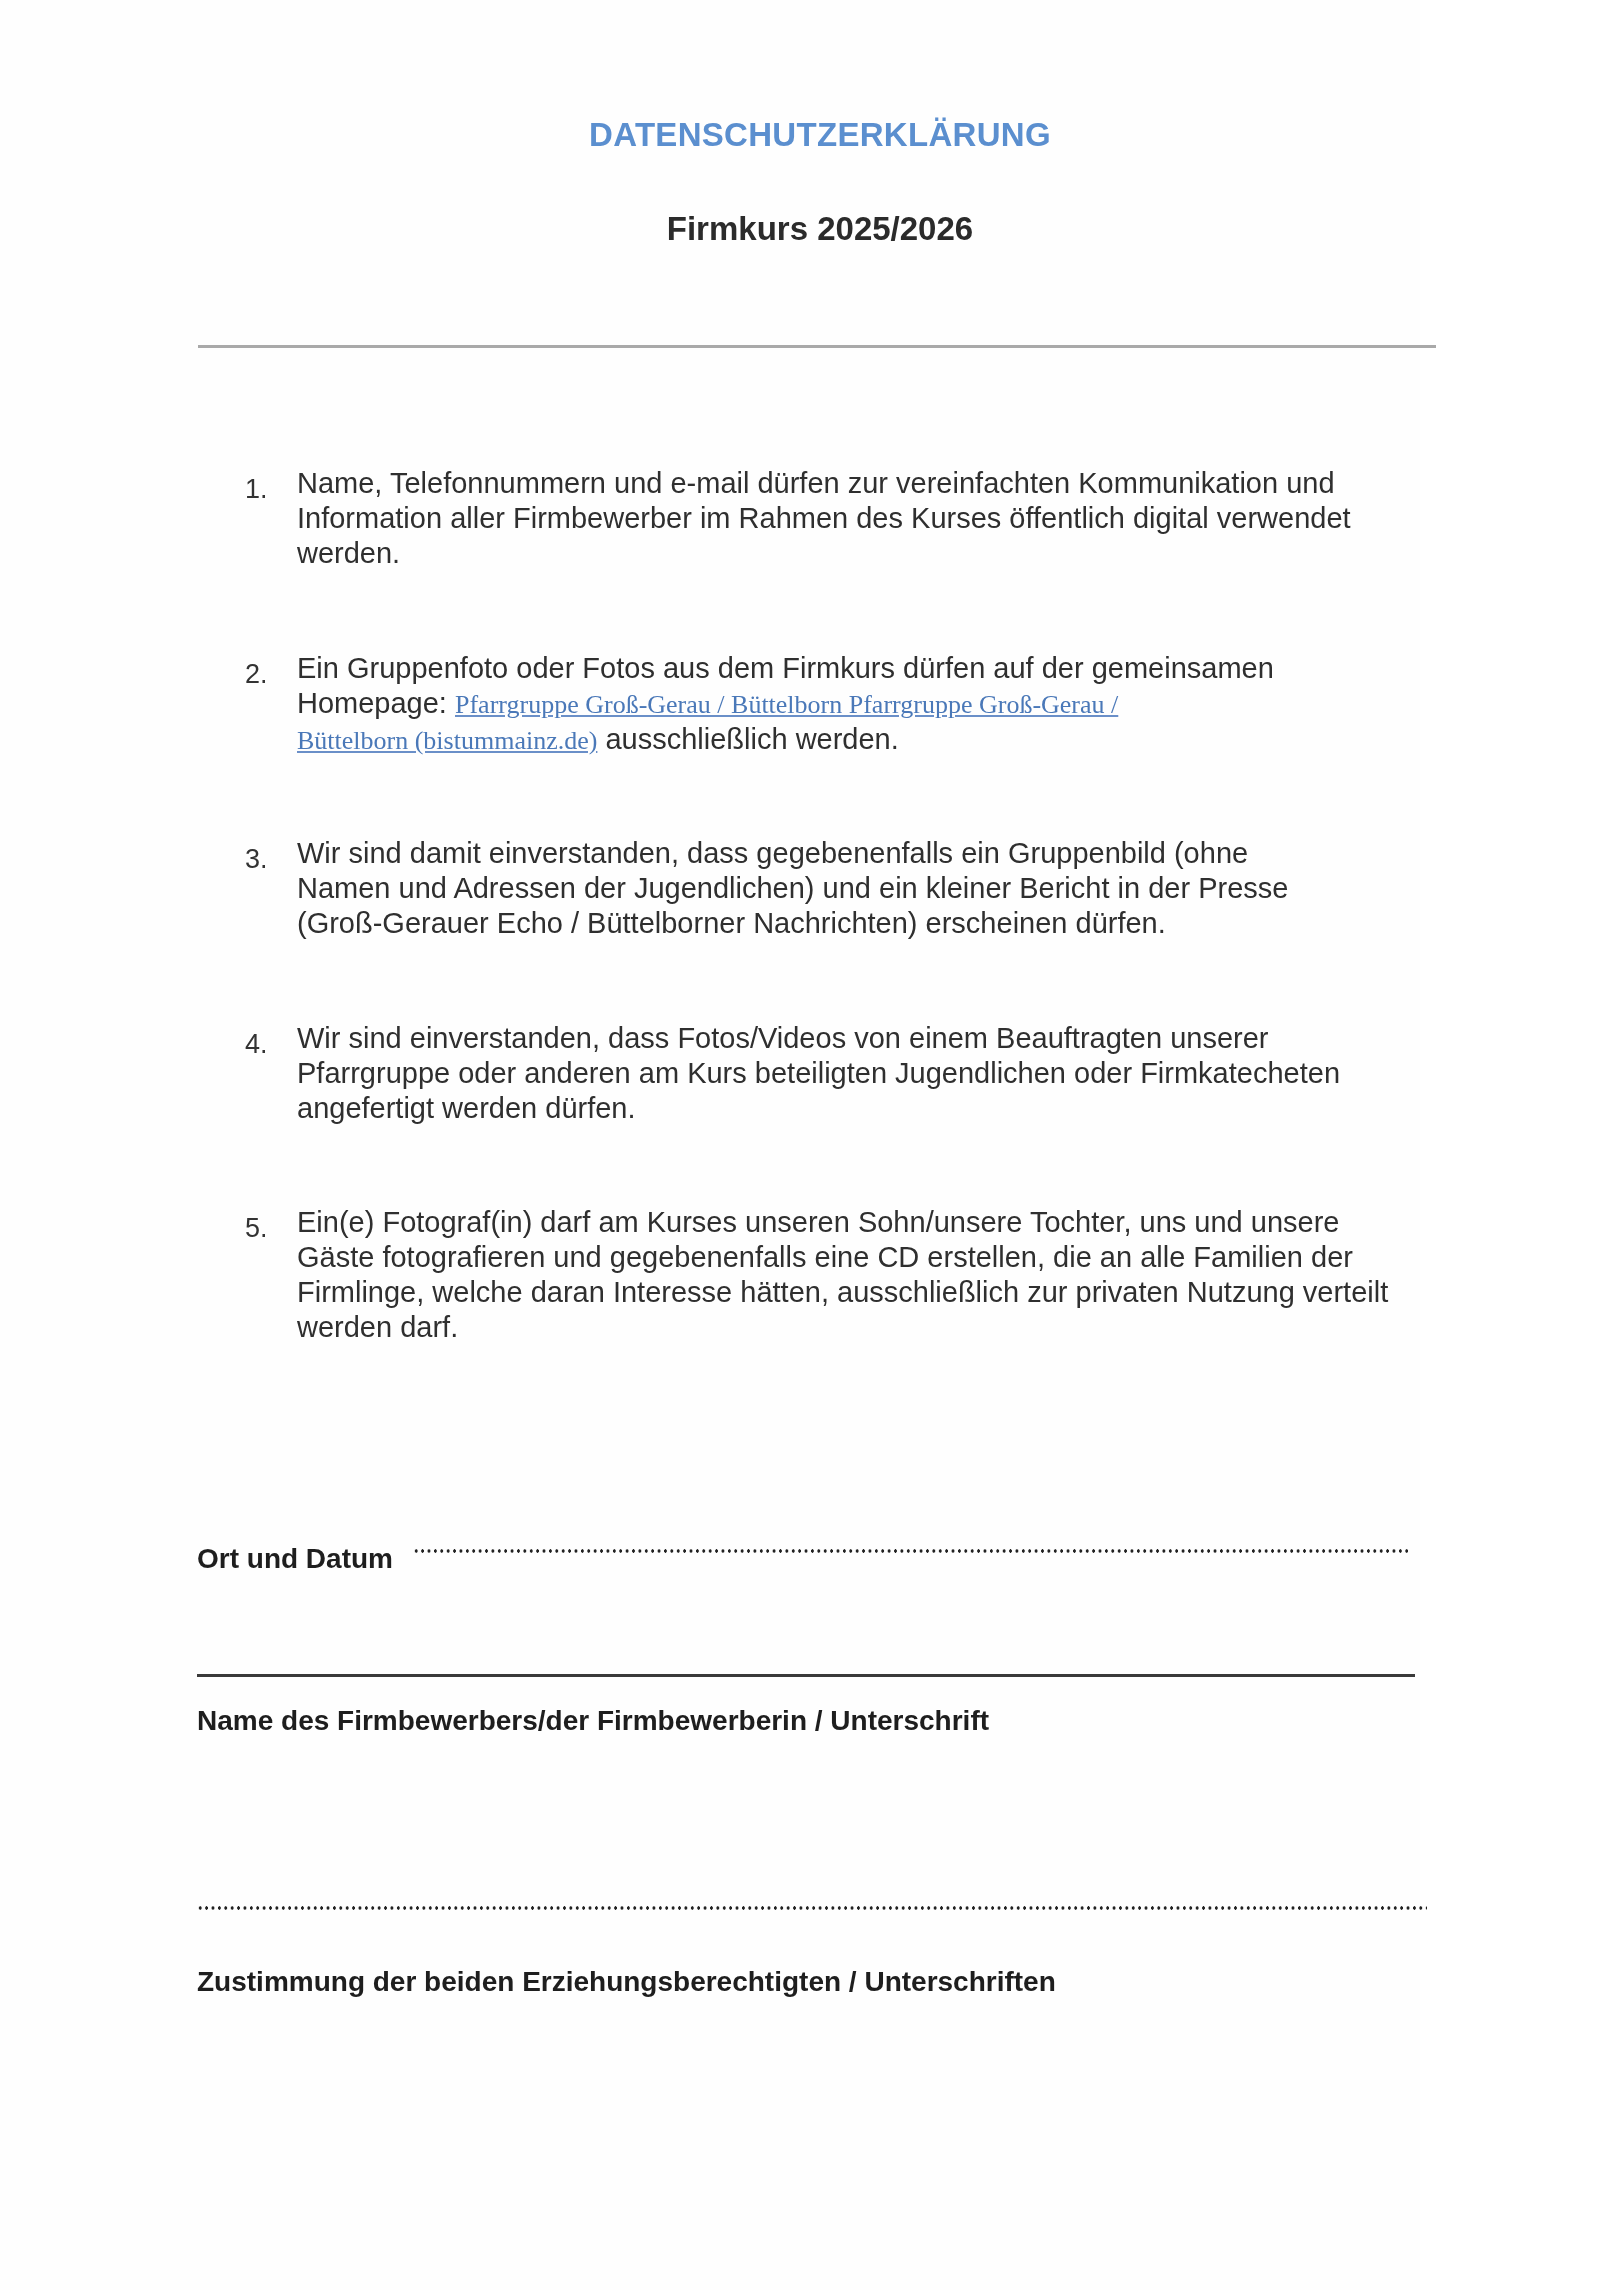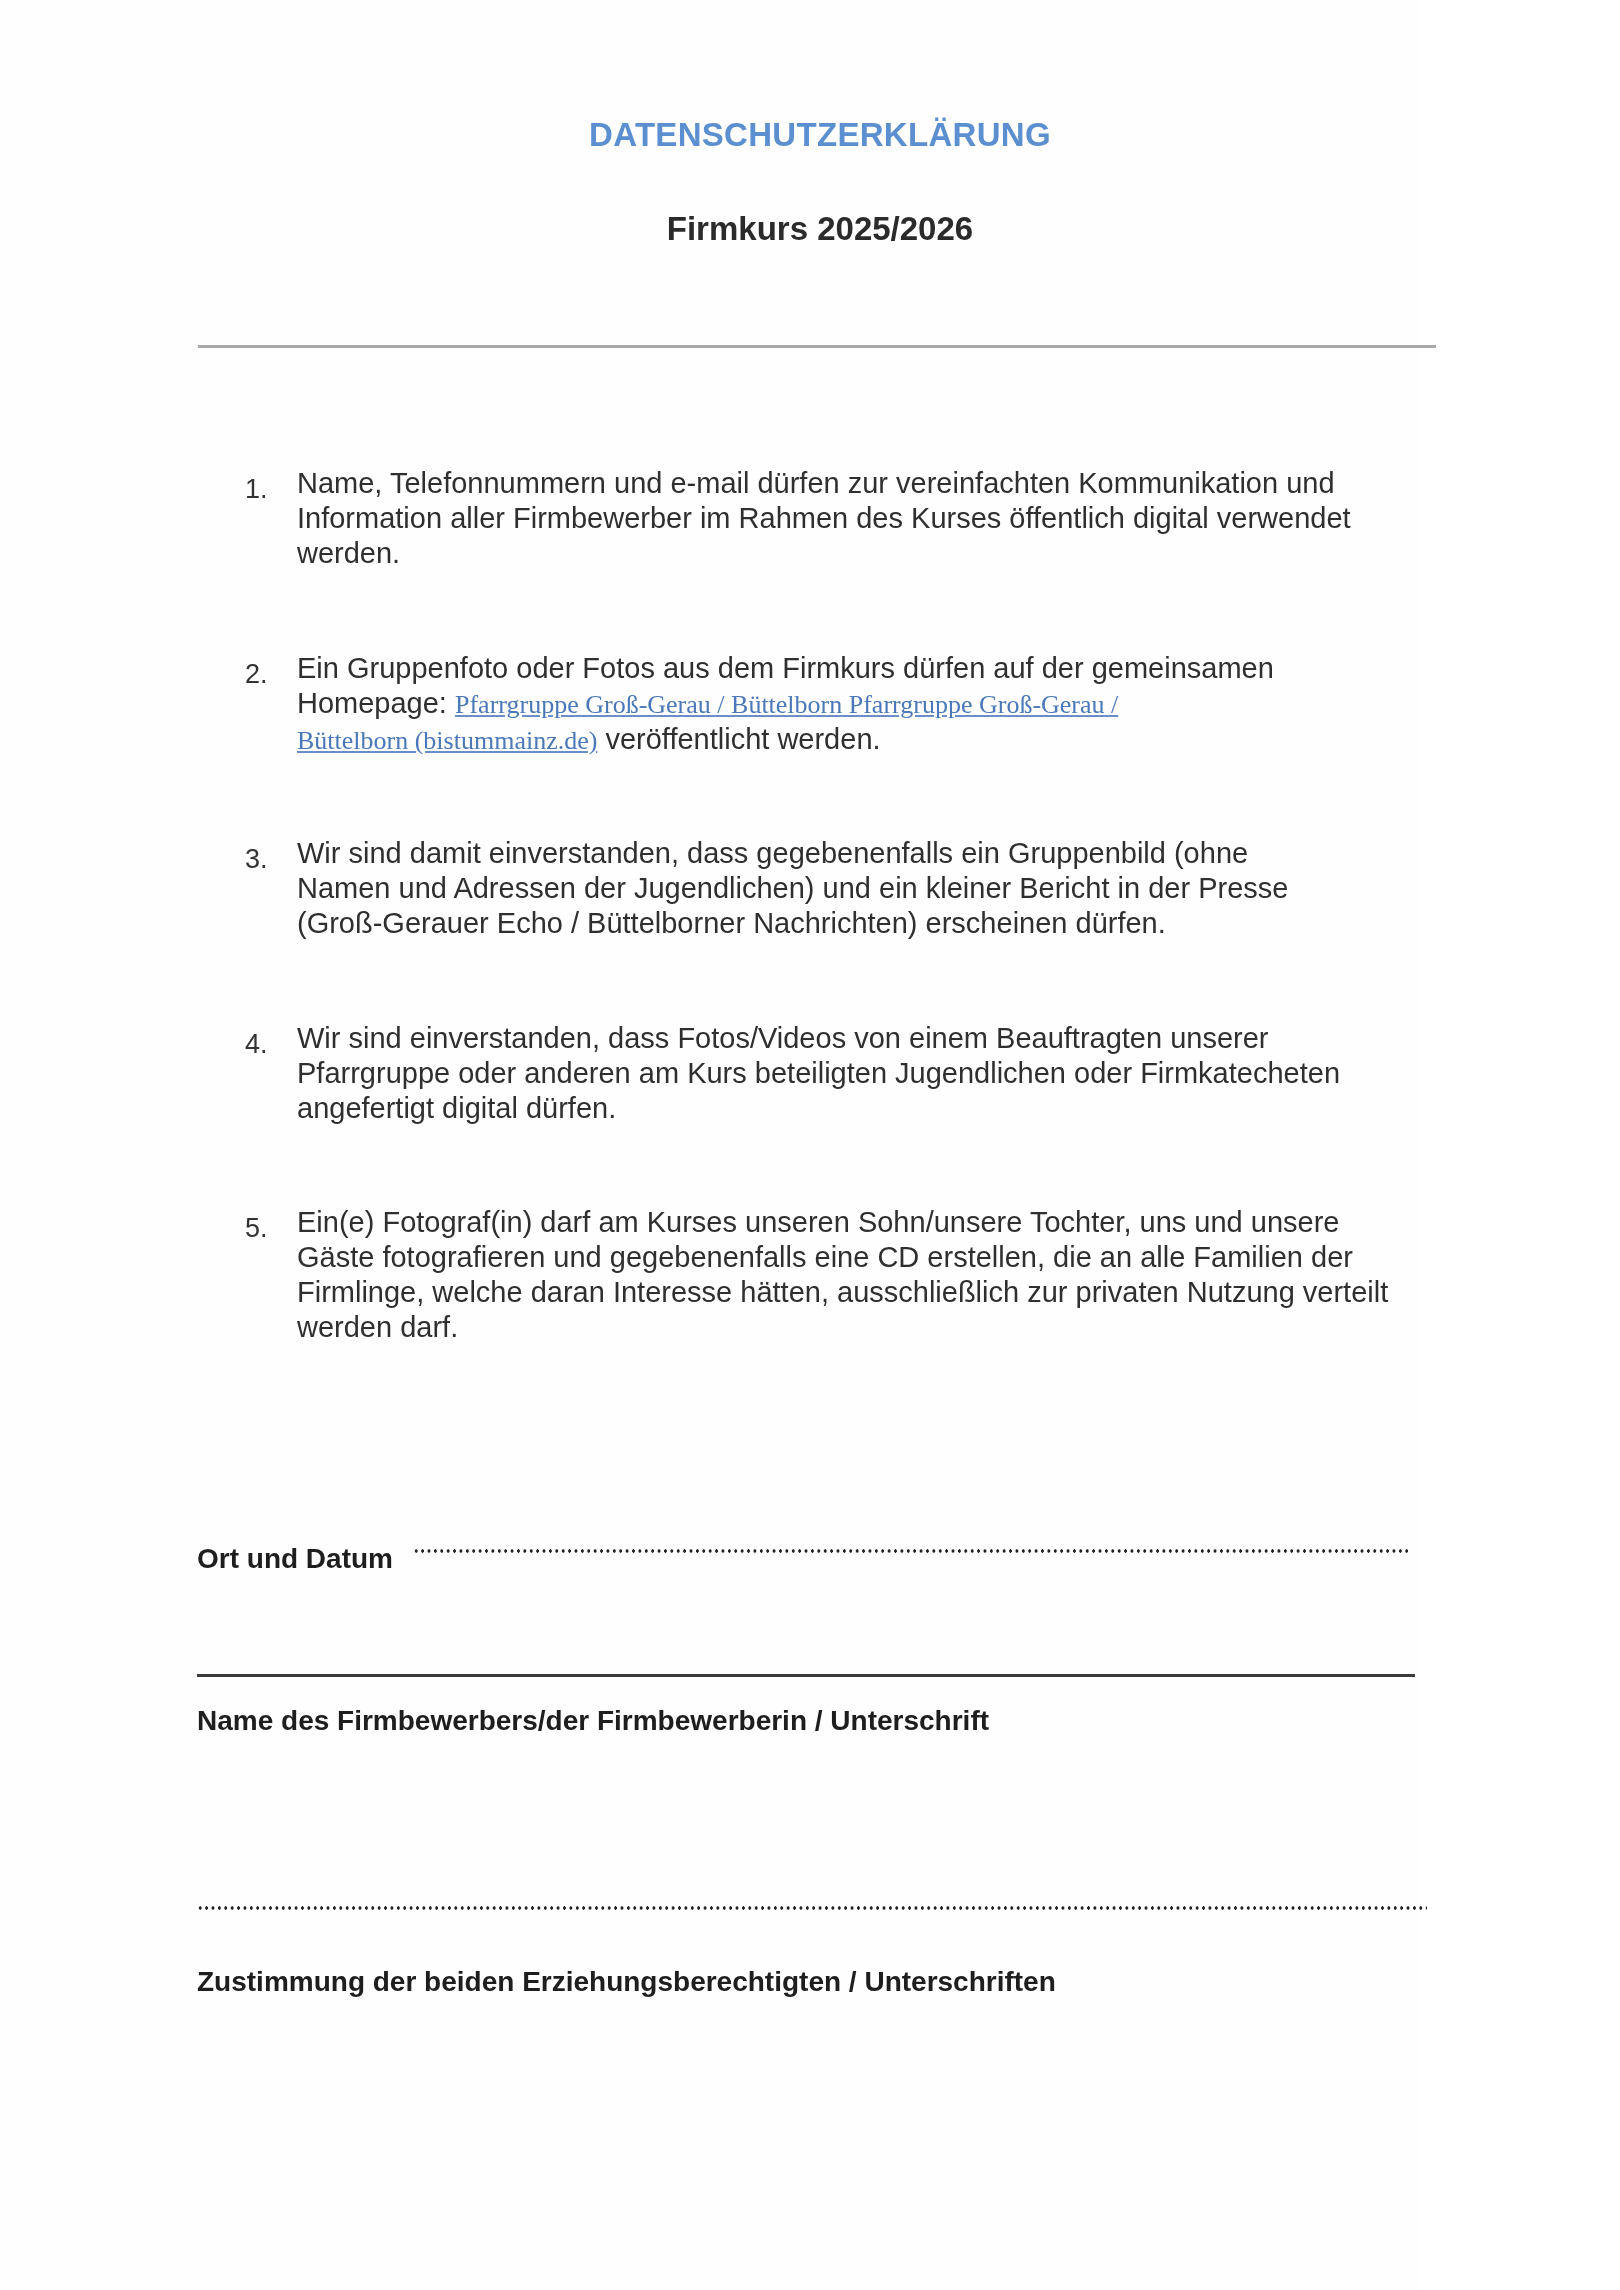--- a/index.html
+++ b/index.html
@@ -124,35 +124,35 @@
       <span class="item-num">1.</span>
       <div class="item-text">Name, Telefonnummern und e-mail dürfen zur vereinfachten Kommunikation und
 Information aller Firmbewerber im Rahmen des Kurses öffentlich digital verwendet
 werden.</div>
     </div>
 
     <div class="item" style="top:651px;">
       <span class="item-num">2.</span>
       <div class="item-text"><span>Ein Gruppenfoto oder Fotos aus dem Firmkurs dürfen auf der gemeinsamen
 Homepage: </span><a class="link">Pfarrgruppe Groß-Gerau / Büttelborn Pfarrgruppe Groß-Gerau /
-Büttelborn (bistummainz.de)</a><span> veröffentlicht werden.</span></div>
+Büttelborn (bistummainz.de)</a><span> ausschließlich werden.</span></div>
     </div>
 
     <div class="item" style="top:836px;">
       <span class="item-num">3.</span>
       <div class="item-text">Wir sind damit einverstanden, dass gegebenenfalls ein Gruppenbild (ohne
 Namen und Adressen der Jugendlichen) und ein kleiner Bericht in der Presse
 (Groß-Gerauer Echo / Büttelborner Nachrichten) erscheinen dürfen.</div>
     </div>
 
     <div class="item" style="top:1021px;">
       <span class="item-num">4.</span>
       <div class="item-text">Wir sind einverstanden, dass Fotos/Videos von einem Beauftragten unserer
 Pfarrgruppe oder anderen am Kurs beteiligten Jugendlichen oder Firmkatecheten
-angefertigt digital dürfen.</div>
+angefertigt werden dürfen.</div>
     </div>
 
     <div class="item" style="top:1205px;">
       <span class="item-num">5.</span>
       <div class="item-text">Ein(e) Fotograf(in) darf am Kurses unseren Sohn/unsere Tochter, uns und unsere
 Gäste fotografieren und gegebenenfalls eine CD erstellen, die an alle Familien der
 Firmlinge, welche daran Interesse hätten, ausschließlich zur privaten Nutzung verteilt
 werden darf.</div>
     </div>
 

